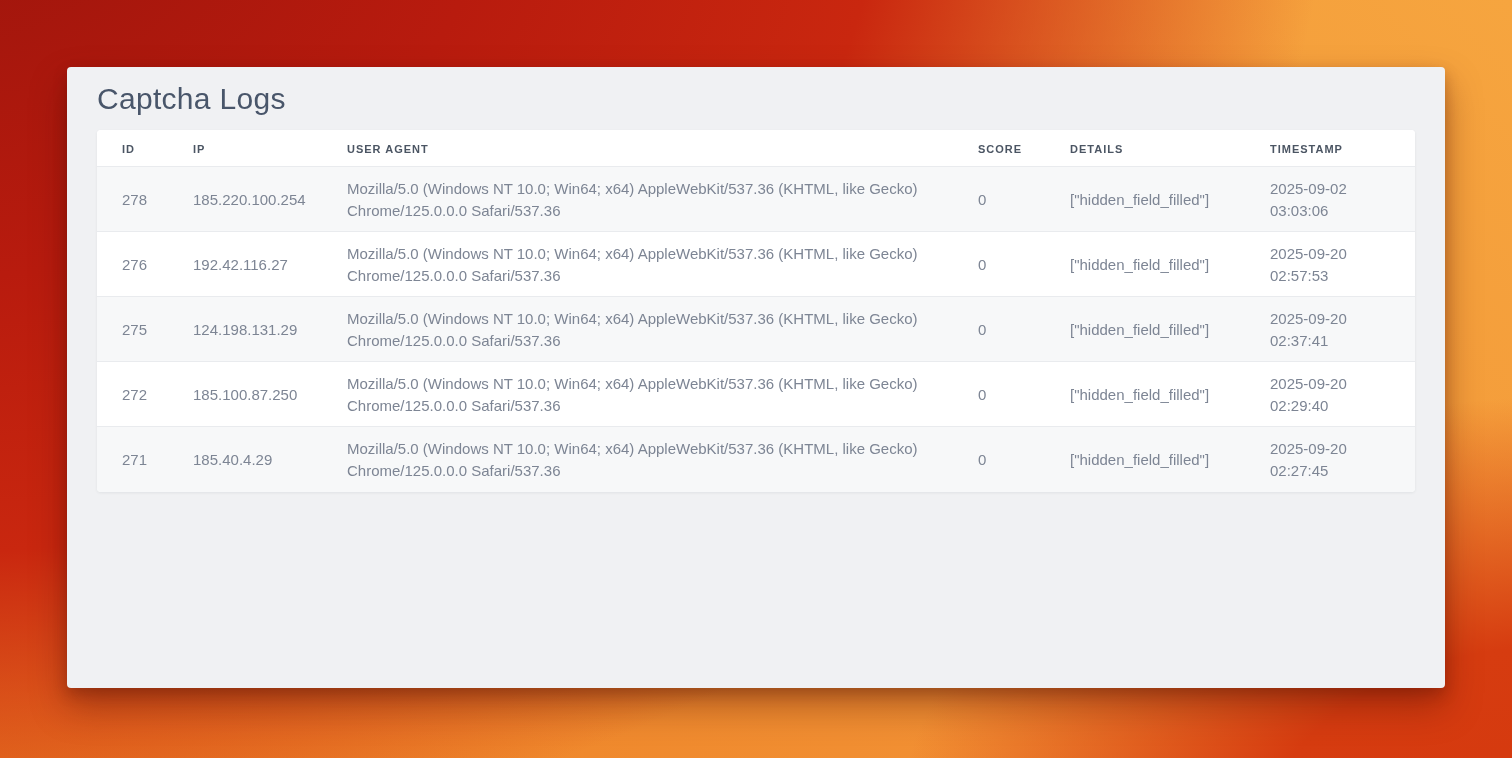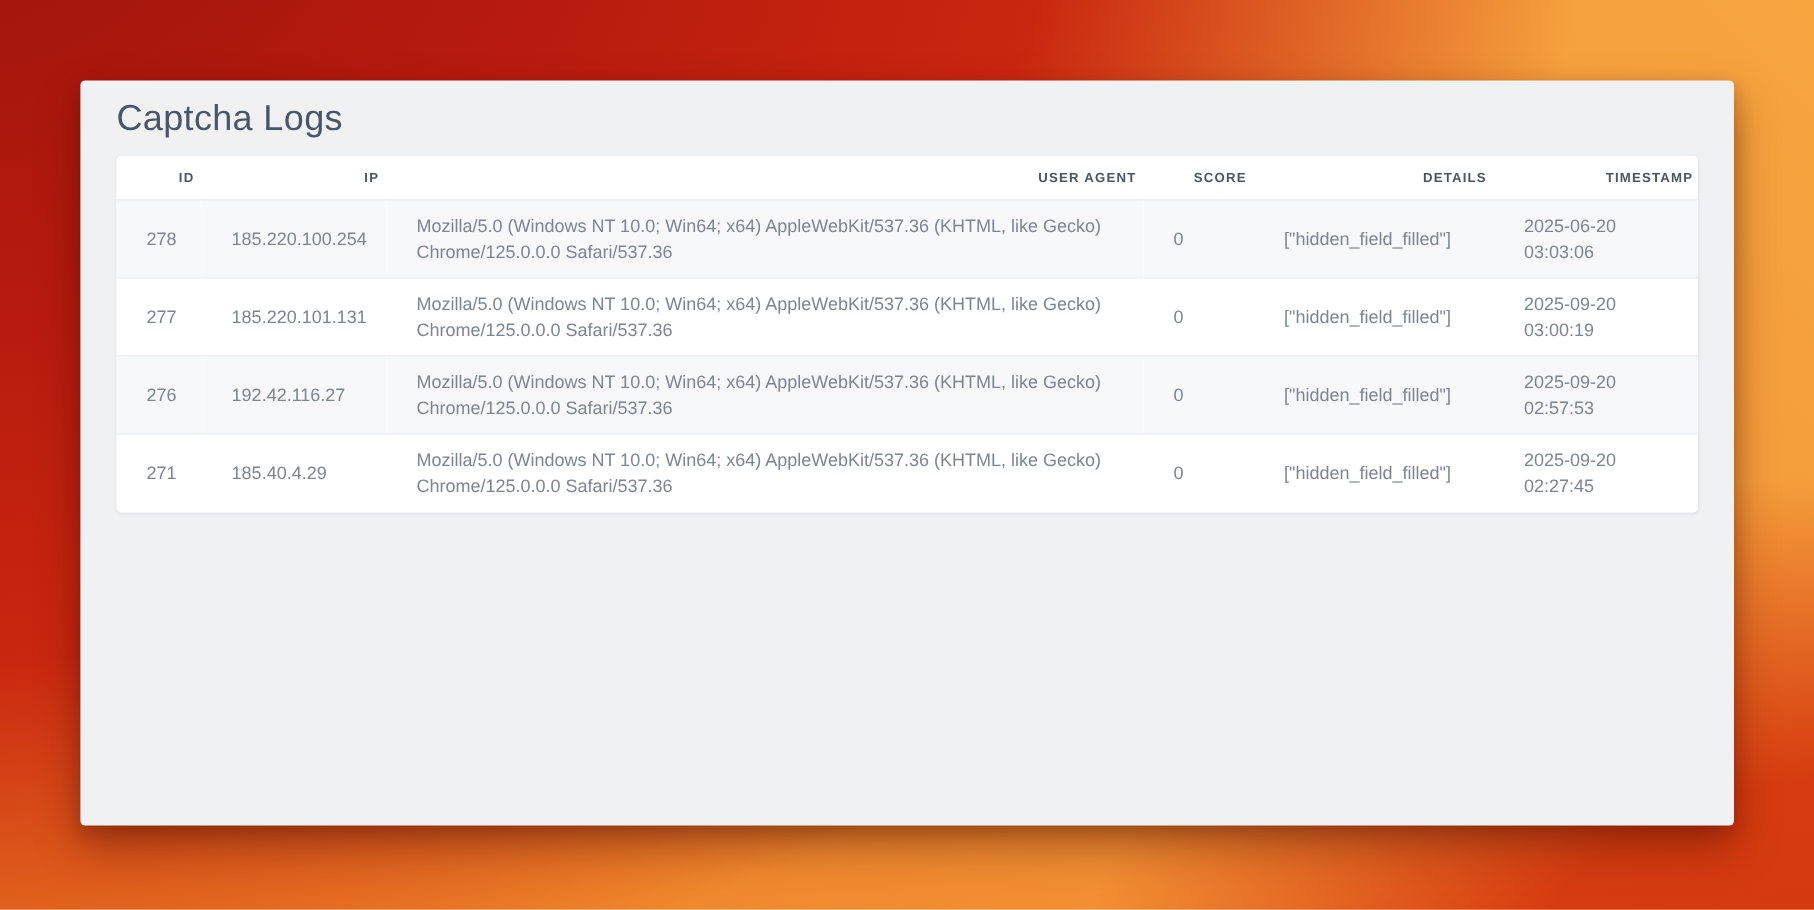--- a/index.html
+++ b/index.html
@@ -68,21 +68,21 @@
     table-layout: fixed;
   }
   col.c-id { width: 71px; }
   col.c-ip { width: 154px; }
   col.c-ua { width: 631px; }
   col.c-score { width: 92px; }
   col.c-details { width: 200px; }
   col.c-ts { width: 172px; }
 
   thead th {
-    text-align: right;
+    text-align: left;
     font-size: 11px;
     font-weight: 700;
     letter-spacing: 1px;
     text-transform: uppercase;
     color: var(--header-text);
     padding: 13px 6px 11px 25px;
     background: var(--table-bg);
   }
 
   tbody tr { border-top: 1px solid var(--row-border); }
@@ -126,37 +126,45 @@
           <th>TIMESTAMP</th>
         </tr>
       </thead>
       <tbody>
           <tr>
     <td class="c-id">278</td>
     <td class="c-ip">185.220.100.254</td>
     <td class="c-ua">Mozilla/5.0 (Windows NT 10.0; Win64; x64) AppleWebKit/537.36 (KHTML, like Gecko) Chrome/125.0.0.0 Safari/537.36</td>
     <td class="c-score">0</td>
     <td class="c-details">["hidden_field_filled"]</td>
-    <td class="c-ts">2025-06-20 03:03:06</td>
-  </tr>
-          <tr>
-    <td class="c-id">277</td>
-    <td class="c-ip">185.220.101.131</td>
-    <td class="c-ua">Mozilla/5.0 (Windows NT 10.0; Win64; x64) AppleWebKit/537.36 (KHTML, like Gecko) Chrome/125.0.0.0 Safari/537.36</td>
-    <td class="c-score">0</td>
-    <td class="c-details">["hidden_field_filled"]</td>
-    <td class="c-ts">2025-09-20 03:00:19</td>
+    <td class="c-ts">2025-09-02 03:03:06</td>
   </tr>
           <tr>
     <td class="c-id">276</td>
     <td class="c-ip">192.42.116.27</td>
     <td class="c-ua">Mozilla/5.0 (Windows NT 10.0; Win64; x64) AppleWebKit/537.36 (KHTML, like Gecko) Chrome/125.0.0.0 Safari/537.36</td>
     <td class="c-score">0</td>
     <td class="c-details">["hidden_field_filled"]</td>
     <td class="c-ts">2025-09-20 02:57:53</td>
+  </tr>
+          <tr>
+    <td class="c-id">275</td>
+    <td class="c-ip">124.198.131.29</td>
+    <td class="c-ua">Mozilla/5.0 (Windows NT 10.0; Win64; x64) AppleWebKit/537.36 (KHTML, like Gecko) Chrome/125.0.0.0 Safari/537.36</td>
+    <td class="c-score">0</td>
+    <td class="c-details">["hidden_field_filled"]</td>
+    <td class="c-ts">2025-09-20 02:37:41</td>
+  </tr>
+          <tr>
+    <td class="c-id">272</td>
+    <td class="c-ip">185.100.87.250</td>
+    <td class="c-ua">Mozilla/5.0 (Windows NT 10.0; Win64; x64) AppleWebKit/537.36 (KHTML, like Gecko) Chrome/125.0.0.0 Safari/537.36</td>
+    <td class="c-score">0</td>
+    <td class="c-details">["hidden_field_filled"]</td>
+    <td class="c-ts">2025-09-20 02:29:40</td>
   </tr>
           <tr>
     <td class="c-id">271</td>
     <td class="c-ip">185.40.4.29</td>
     <td class="c-ua">Mozilla/5.0 (Windows NT 10.0; Win64; x64) AppleWebKit/537.36 (KHTML, like Gecko) Chrome/125.0.0.0 Safari/537.36</td>
     <td class="c-score">0</td>
     <td class="c-details">["hidden_field_filled"]</td>
     <td class="c-ts">2025-09-20 02:27:45</td>
   </tr>
         </tbody>

